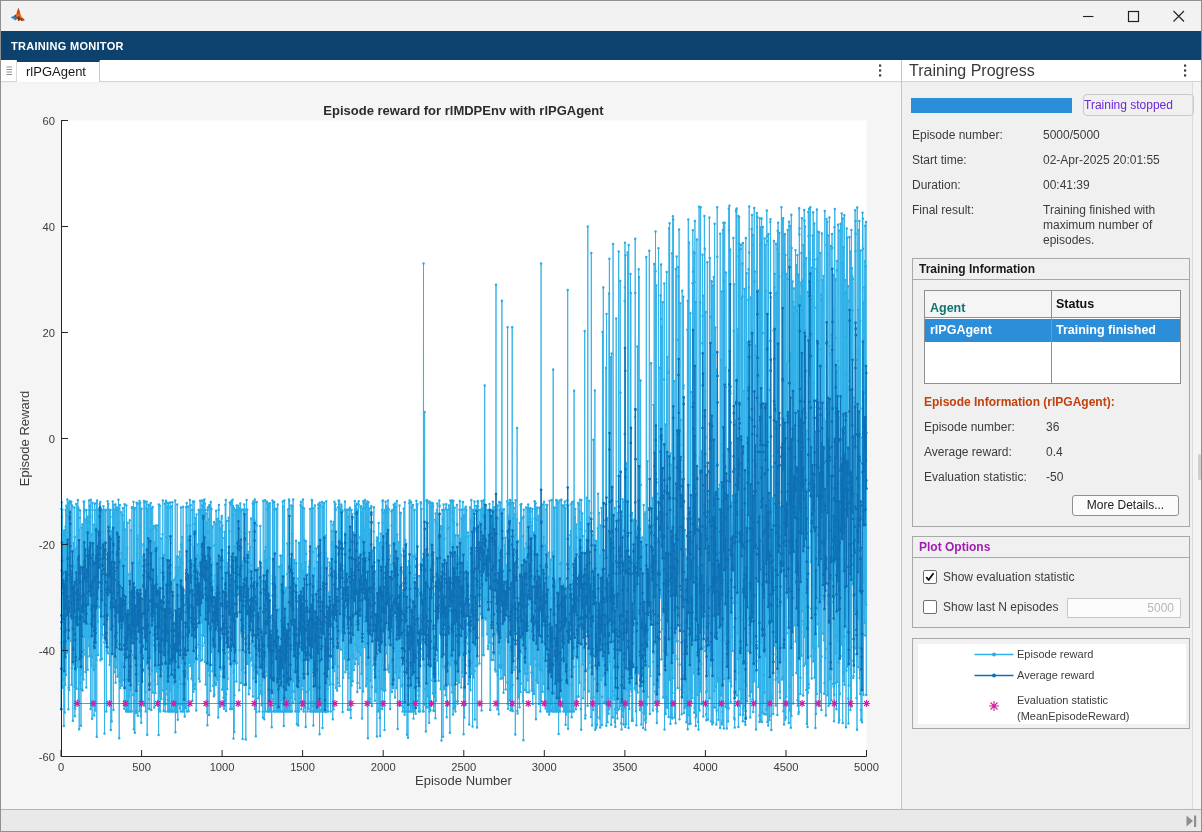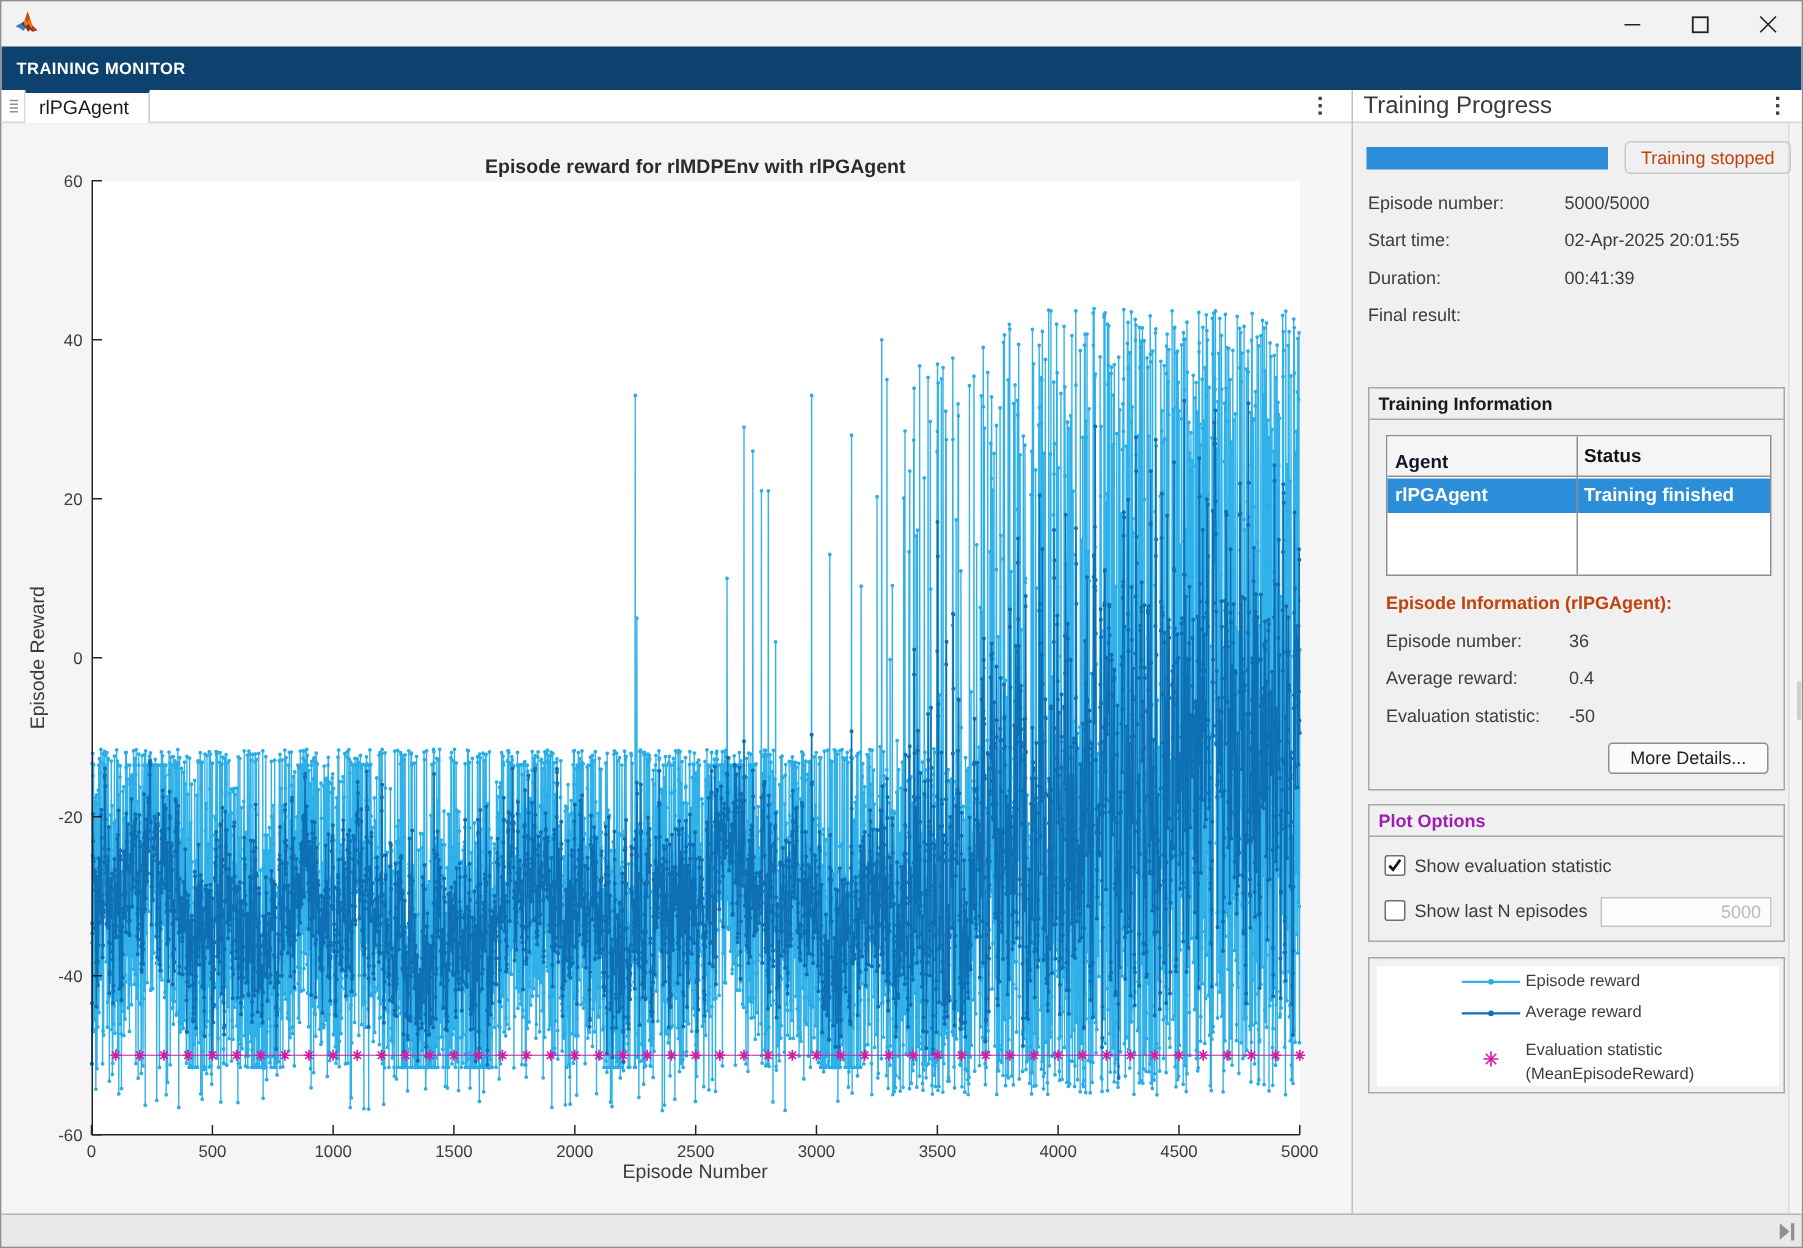--- a/index.html
+++ b/index.html
@@ -122,36 +122,37 @@
           <rect x="2" y="5.4" width="2.2" height="2.2"></rect>
           <rect x="2" y="10.3" width="2.2" height="2.2"></rect>
         </g>
     </svg>
   </div>
 
   <div class="abs" style="left:290px;top:22px;width:11px;height:727px;background:#f4f4f4;border-left:1px solid #dcdcdc"></div>
   <div class="abs" style="left:296px;top:394px;width:3px;height:26px;background:#cfcfcf;border-radius:2px"></div>
 
   <div class="abs" style="left:9px;top:38px;width:161px;height:15px;background:#2c8dd8"></div>
-  <div class="abs" style="left:181px;top:34px;width:111px;height:22px;border:1px solid #c9c9c9;border-radius:4px;font-size:12px;color:#c2410c;text-align:center;line-height:20px">Training stopped</div>
+  <div class="abs" style="left:181px;top:34px;width:111px;height:22px;border:1px solid #c9c9c9;border-radius:4px;font-size:12px;color:#6d28d9;line-height:20px">Training stopped</div>
 
   <div class="abs lbl" style="left:10px;top:68px">Episode number:</div>
     <div class="abs lbl" style="left:141px;top:68px">5000/5000</div>
   <div class="abs lbl" style="left:10px;top:93px">Start time:</div>
     <div class="abs lbl" style="left:141px;top:93px">02-Apr-2025 20:01:55</div>
   <div class="abs lbl" style="left:10px;top:118px">Duration:</div>
     <div class="abs lbl" style="left:141px;top:118px">00:41:39</div>
   <div class="abs lbl" style="left:10px;top:143px">Final result:</div>
+    <div class="abs lbl" style="left:141px;top:143px;width:140px">Training finished with maximum number of episodes.</div>
 
   <div class="abs" style="left:10px;top:198px;width:278px;height:269px;border:1px solid #a8a8a8">
     <div class="abs bold" style="left:6px;top:0;height:20px;line-height:21px;font-size:12px;color:#1a1a1a">Training Information</div>
     <div class="abs" style="left:0;top:20px;width:276px;height:1px;background:#a8a8a8"></div>
     <div class="abs" style="left:11px;top:31px;width:257px;height:94px;border:1px solid #8f8f8f;background:#fff">
       <div class="abs" style="left:0;top:0;width:255px;height:27px;background:#f5f5f5;border-bottom:1px solid #8f8f8f">
-        <div class="abs bold" style="left:5px;top:4px;height:26px;line-height:27px;font-size:12.5px;color:#0f172a">Agent</div>
+        <div class="abs bold" style="left:5px;top:4px;height:26px;line-height:27px;font-size:12.5px;color:#0f766e">Agent</div>
         <div class="abs bold" style="left:131px;top:0;height:26px;line-height:27px;font-size:12.5px;color:#111">Status</div>
       </div>
       <div class="abs" style="left:0;top:28px;width:255px;height:23px;background:#2c8dd8">
         <div class="abs bold" style="left:5px;top:0;height:23px;line-height:23px;font-size:12.5px;color:#fff">rlPGAgent</div>
         <div class="abs bold" style="left:131px;top:0;height:23px;line-height:23px;font-size:12.5px;color:#fff">Training finished</div>
       </div>
       <div class="abs" style="left:126px;top:0;width:1px;height:92px;background:#8f8f8f"></div>
     </div>
     <div class="abs bold" style="left:11px;top:136px;font-size:12px;color:#c2410c">Episode Information (rlPGAgent):</div>
     <div class="abs lbl" style="left:11px;top:161px">Episode number:</div>

